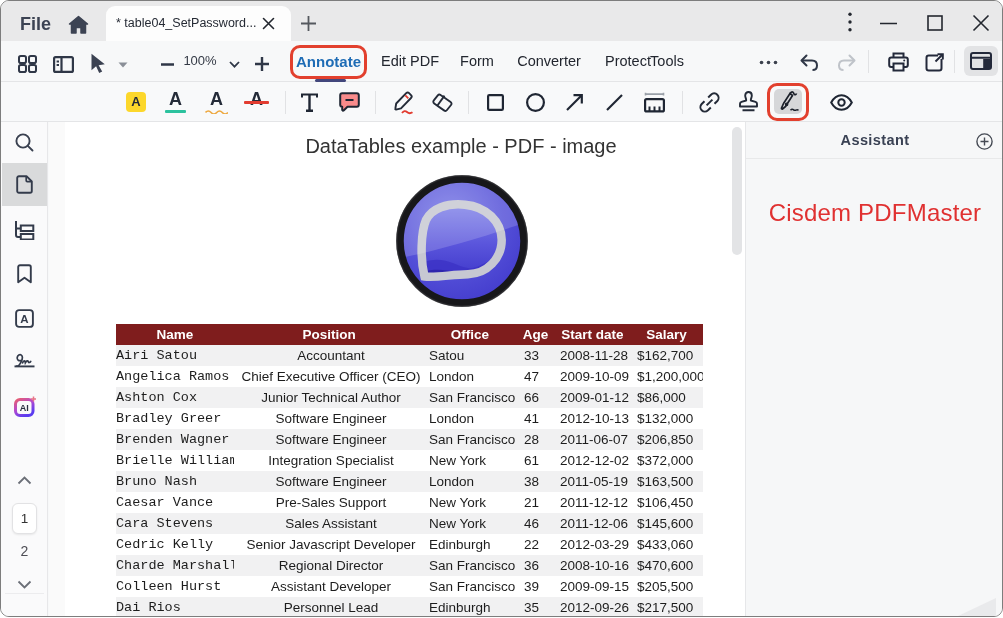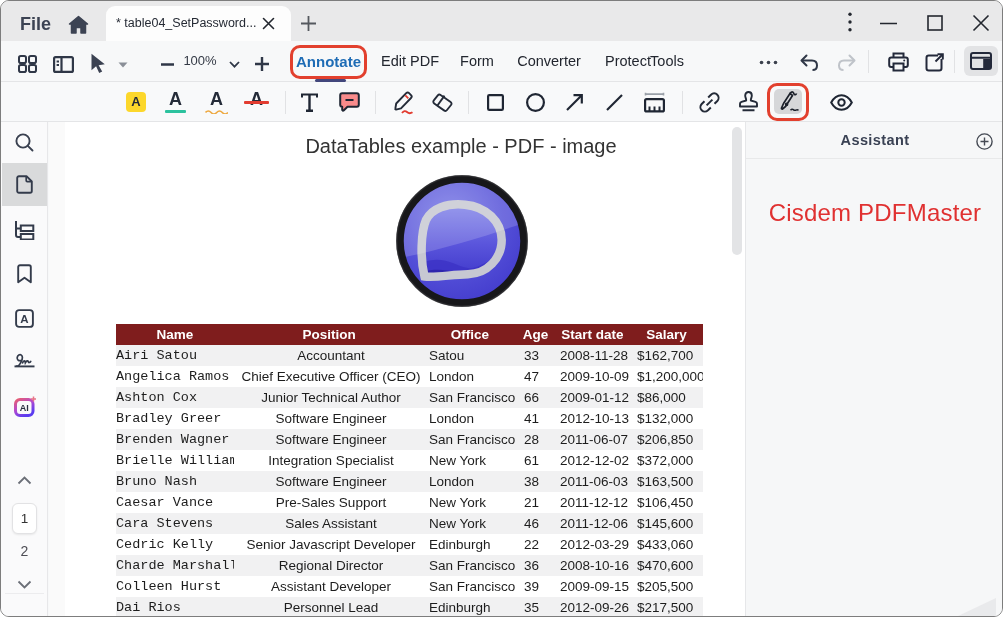--- a/index.html
+++ b/index.html
@@ -418,21 +418,21 @@
               <td class="c3">New York</td>
               <td class="c4">61</td>
               <td class="c5">2012-12-02</td>
               <td class="c6">$372,000</td>
             </tr>
         <tr class="g">
               <td class="c1">Bruno Nash</td>
               <td class="c2">Software Engineer</td>
               <td class="c3">London</td>
               <td class="c4">38</td>
-              <td class="c5">2011-06-03</td>
+              <td class="c5">2011-05-19</td>
               <td class="c6">$163,500</td>
             </tr>
         <tr>
               <td class="c1">Caesar Vance</td>
               <td class="c2">Pre-Sales Support</td>
               <td class="c3">New York</td>
               <td class="c4">21</td>
               <td class="c5">2011-12-12</td>
               <td class="c6">$106,450</td>
             </tr>

